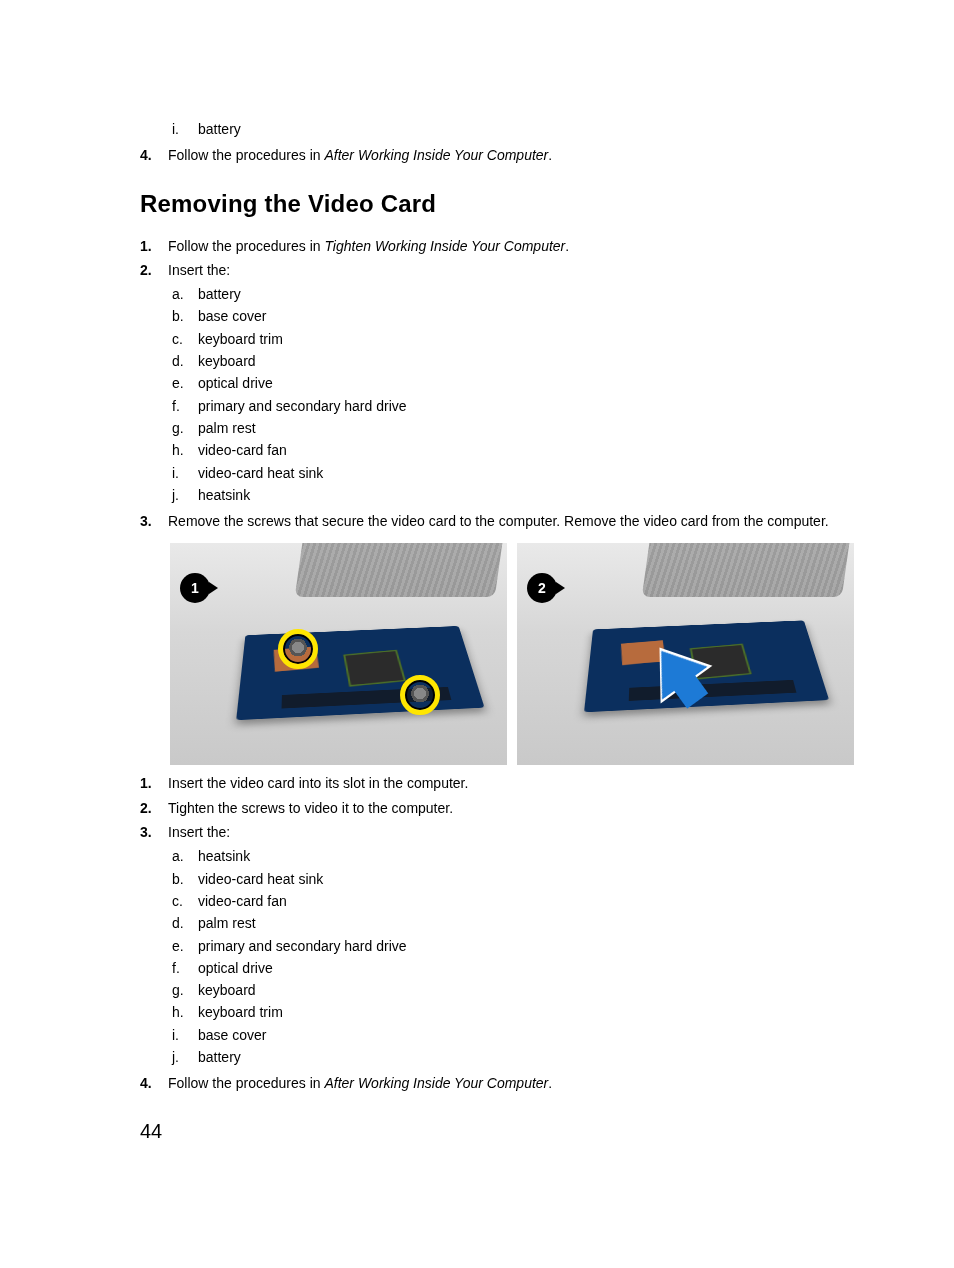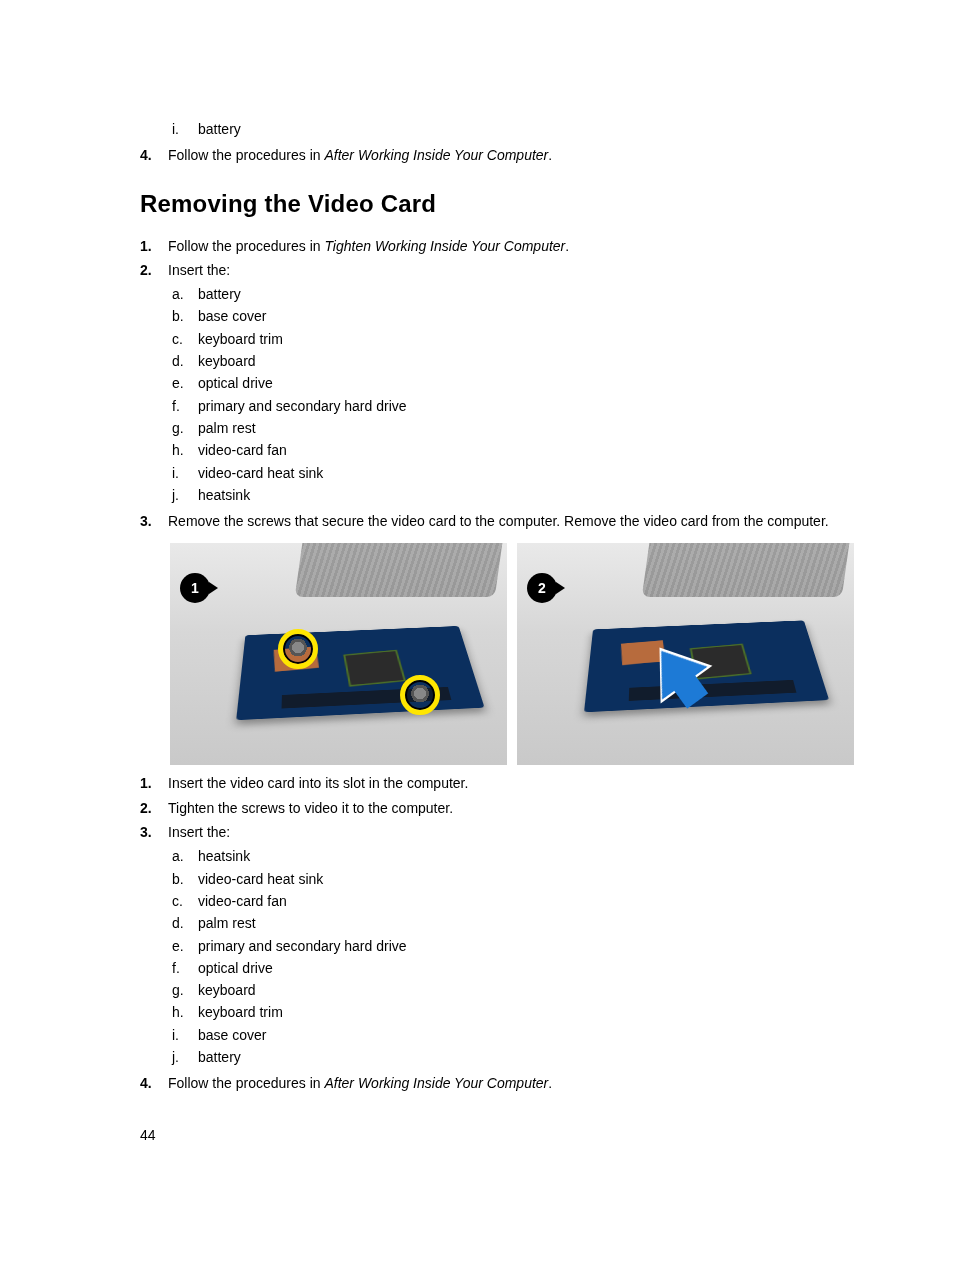--- a/index.html
+++ b/index.html
@@ -162,21 +162,21 @@
     right: -8px; top: 9px;
     width: 0; height: 0;
     border-top: 6px solid transparent;
     border-bottom: 6px solid transparent;
     border-left: 9px solid #000;
   }
   .page-number {
     position: absolute;
     left: 140px;
     bottom: 125px;
-    font-size: 14px;
+    font-size: 20px;
   }
 </style>
 </head>
 <body>
 
 <div class="page">
 
   <ol class="ol-num">
     <li style="margin-left:28px;">
       <div class="content">

